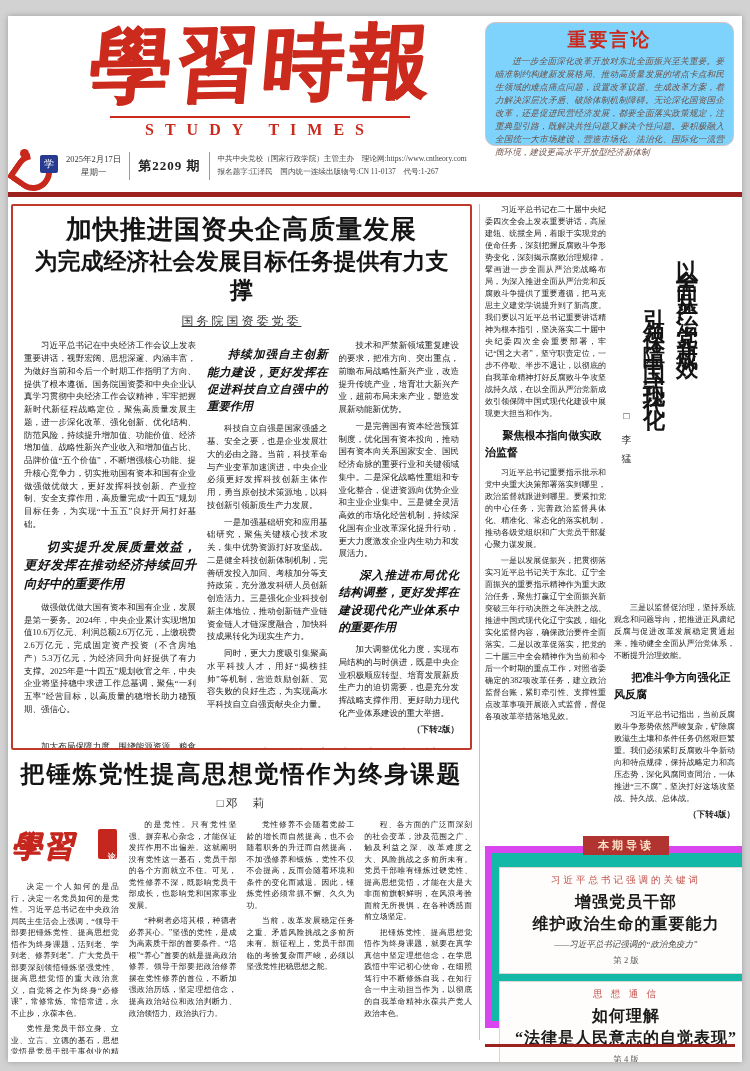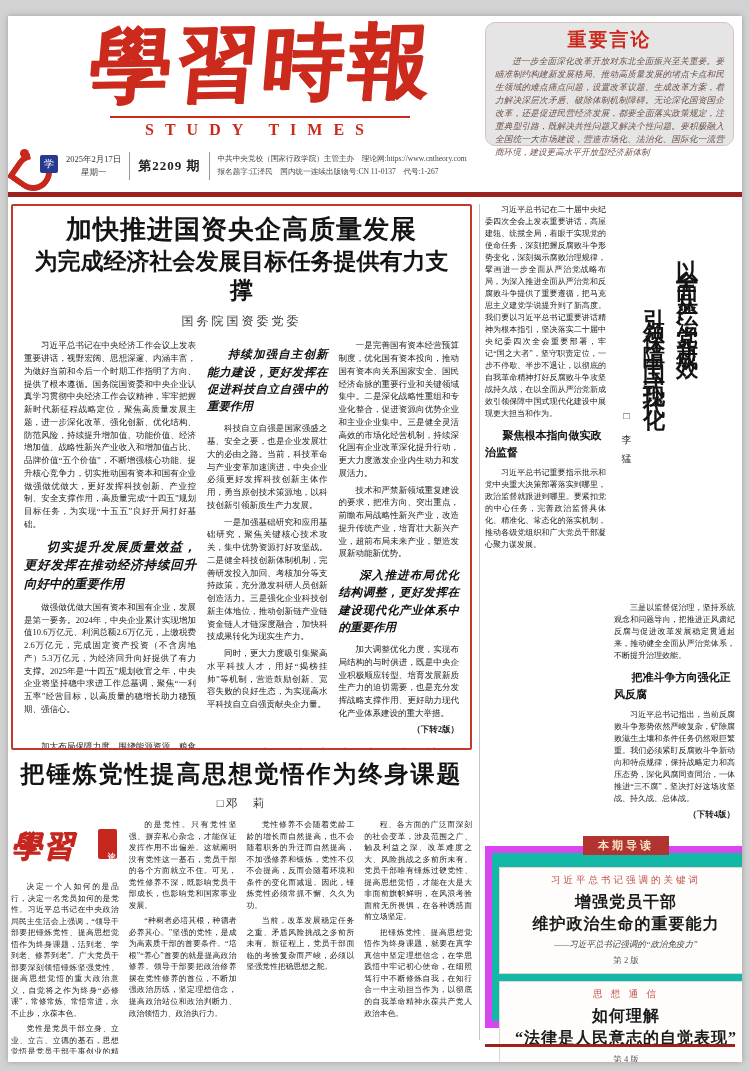--- a/index.html
+++ b/index.html
@@ -33,21 +33,21 @@
     position:absolute;left:102px;top:100px;width:300px;
     border-top:2px solid #cb2a1d;
     color:#cb2a1d;font-size:16px;font-weight:700;
     letter-spacing:11px;text-align:center;padding-top:3px;
     font-family:"Liberation Serif",serif;
   }
   
   .remarks{
     position:absolute;left:477px;top:6px;width:249px;height:124px;
     border:1px solid #d8c2ba;border-radius:10px;
-    padding:4px 9px;box-sizing:border-box;background:#e5e5e5;
+    padding:4px 9px;box-sizing:border-box;background:#7dd3fc;
   }
   .remarks .r-title{
     text-align:center;color:#cb2a1d;font-weight:700;font-size:19px;
     font-family:"Liberation Sans",sans-serif;letter-spacing:2px;
   }
   .remarks .r-body{
     margin-top:2px;font-size:8.6px;line-height:1.52;color:#6d5147;
     text-align:justify;font-style:italic;text-indent:2em;
   }
   
@@ -75,21 +75,21 @@
     position:absolute;left:0;top:176px;width:734px;height:5px;background:#9c2220;
   }
   
   .lead{
     position:absolute;left:3px;top:188px;width:461px;height:546px;
     border:2px solid #c0392b;border-radius:2px;
     padding:8px 11px;box-sizing:border-box;overflow:hidden;
   }
   .lead .h1{font-size:26px;font-weight:700;text-align:center;color:#141414;letter-spacing:1px;line-height:1.25;}
   .lead .h2{font-size:23px;font-weight:700;text-align:center;color:#141414;letter-spacing:0;line-height:1.3;}
-  .lead .byline{font-size:12px;text-align:center;color:#333;margin-top:7px;letter-spacing:3px;}
+  .lead .byline{font-size:12px;text-align:center;color:#333;margin-top:7px;letter-spacing:3px;text-decoration:underline;}
   .cols{display:flex;gap:11px;margin-top:9px;}
   .c1{width:172px;flex:0 0 auto;}
   .c2,.c3{flex:1 1 0;}
   .bodytext p{margin:0 0 4px 0;font-size:8.5px;line-height:1.5;text-align:justify;text-indent:2em;color:#222;}
   .subhead{
     font-family:"Liberation Sans",sans-serif;font-weight:700;color:#111;
     font-size:11.5px;line-height:1.5;text-align:justify;text-indent:1.8em;margin:7px 0;font-style:italic;
   }
   .subhead.big{font-size:12.5px;}
   .jump{font-size:8.5px;font-weight:700;text-align:right;color:#222;}
@@ -204,22 +204,22 @@
         <div class="subhead big">切实提升发展质量效益，更好发挥在推动经济持续回升向好中的重要作用</div>
         <p>做强做优做大国有资本和国有企业，发展是第一要务。2024年，中央企业累计实现增加值10.6万亿元、利润总额2.6万亿元，上缴税费2.6万亿元，完成固定资产投资（不含房地产）5.3万亿元，为经济回升向好提供了有力支撑。2025年是“十四五”规划收官之年，中央企业将坚持稳中求进工作总基调，聚焦“一利五率”经营目标，以高质量的稳增长助力稳预期、强信心。</p>
       </div>
       <div class="c2">
         <div class="subhead">持续加强自主创新能力建设，更好发挥在促进科技自立自强中的重要作用</div>
         <p>科技自立自强是国家强盛之基、安全之要，也是企业发展壮大的必由之路。当前，科技革命与产业变革加速演进，中央企业必须更好发挥科技创新主体作用，勇当原创技术策源地，以科技创新引领新质生产力发展。</p>
         <p>一是加强基础研究和应用基础研究，聚焦关键核心技术攻关，集中优势资源打好攻坚战。二是健全科技创新体制机制，完善研发投入加回、考核加分等支持政策，充分激发科研人员创新创造活力。三是强化企业科技创新主体地位，推动创新链产业链资金链人才链深度融合，加快科技成果转化为现实生产力。</p>
         <p>同时，更大力度吸引集聚高水平科技人才，用好“揭榜挂帅”等机制，营造鼓励创新、宽容失败的良好生态，为实现高水平科技自立自强贡献央企力量。</p>
       </div>
       <div class="c3">
+        <p>技术和严禁新领域重复建设的要求，把准方向、突出重点，前瞻布局战略性新兴产业，改造提升传统产业，培育壮大新兴产业，超前布局未来产业，塑造发展新动能新优势。</p>
         <p>一是完善国有资本经营预算制度，优化国有资本投向，推动国有资本向关系国家安全、国民经济命脉的重要行业和关键领域集中。二是深化战略性重组和专业化整合，促进资源向优势企业和主业企业集中。三是健全灵活高效的市场化经营机制，持续深化国有企业改革深化提升行动，更大力度激发企业内生动力和发展活力。</p>
-        <p>技术和严禁新领域重复建设的要求，把准方向、突出重点，前瞻布局战略性新兴产业，改造提升传统产业，培育壮大新兴产业，超前布局未来产业，塑造发展新动能新优势。</p>
         <div class="subhead">深入推进布局优化结构调整，更好发挥在建设现代化产业体系中的重要作用</div>
         <p>加大调整优化力度，实现布局结构的与时俱进，既是中央企业积极顺应转型、培育发展新质生产力的迫切需要，也是充分发挥战略支撑作用、更好助力现代化产业体系建设的重大举措。</p>
         <div class="jump">（下转2版）</div>
       </div>
     </div>
     <div class="lead-footer">
       <div class="lf-left bodytext">
         <p>加大布局保障力度，围绕能源资源、粮食安全、战略金属矿产等重点领域加大投入，增强抵御重大自然灾害和应对突发事件能力，有力维护产业链供应链安全稳定。</p>
       </div>
       <div class="lf-right">
@@ -229,20 +229,21 @@
     </div>
   </div>
 
   <div class="vrule"></div>
 
   <div class="rart">
     <div class="rc">
       <p>习近平总书记在二十届中央纪委四次全会上发表重要讲话，高屋建瓴、统揽全局，着眼于实现党的使命任务，深刻把握反腐败斗争形势变化，深刻揭示腐败治理规律，擘画进一步全面从严治党战略布局，为深入推进全面从严治党和反腐败斗争提供了重要遵循，把马克思主义建党学说提升到了新高度。我们要以习近平总书记重要讲话精神为根本指引，坚决落实二十届中央纪委四次全会重要部署，牢记“国之大者”，坚守职责定位，一步不停歇、半步不退让，以彻底的自我革命精神打好反腐败斗争攻坚战持久战，在以全面从严治党新成效引领保障中国式现代化建设中展现更大担当和作为。</p>
       <div class="rsub">聚焦根本指向做实政治监督</div>
       <p>习近平总书记重要指示批示和党中央重大决策部署落实到哪里，政治监督就跟进到哪里。要紧扣党的中心任务，完善政治监督具体化、精准化、常态化的落实机制，推动各级党组织和广大党员干部凝心聚力谋发展。</p>
+      <p>一是以发展促振兴，把贯彻落实习近平总书记关于东北、辽宁全面振兴的重要指示精神作为重大政治任务，聚焦打赢辽宁全面振兴新突破三年行动决胜之年决胜之战、推进中国式现代化辽宁实践，细化实化监督内容，确保政治要件全面落实。二是以改革促落实，把党的二十届三中全会精神作为当前和今后一个时期的重点工作，对照省委确定的382项改革任务，建立政治监督台账，紧盯牵引性、支撑性重点改革事项开展嵌入式监督，督促各项改革举措落地见效。</p>
     </div>
     <div class="rc">
       <div class="vhead">
         <div class="vl">以全面从严治党新成效</div>
         <div class="vl vl2">引领保障中国式现代化</div>
         <div class="vby">□李　猛</div>
       </div>
       <p>三是以监督促治理，坚持系统观念和问题导向，把推进正风肃纪反腐与促进改革发展稳定贯通起来，推动健全全面从严治党体系，不断提升治理效能。</p>
       <div class="rsub">把准斗争方向强化正风反腐</div>
       <p>习近平总书记指出，当前反腐败斗争形势依然严峻复杂，铲除腐败滋生土壤和条件任务仍然艰巨繁重。我们必须紧盯反腐败斗争新动向和特点规律，保持战略定力和高压态势，深化风腐同查同治，一体推进“三不腐”，坚决打好这场攻坚战、持久战、总体战。</p>

